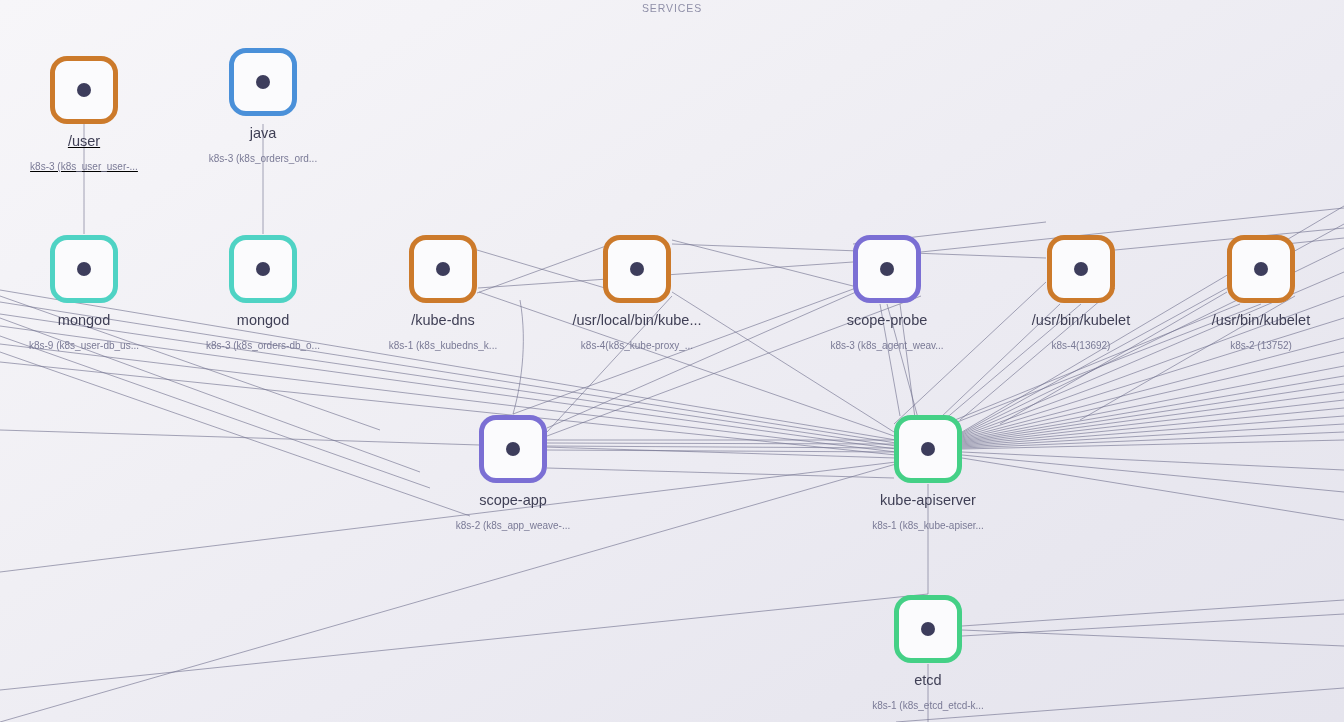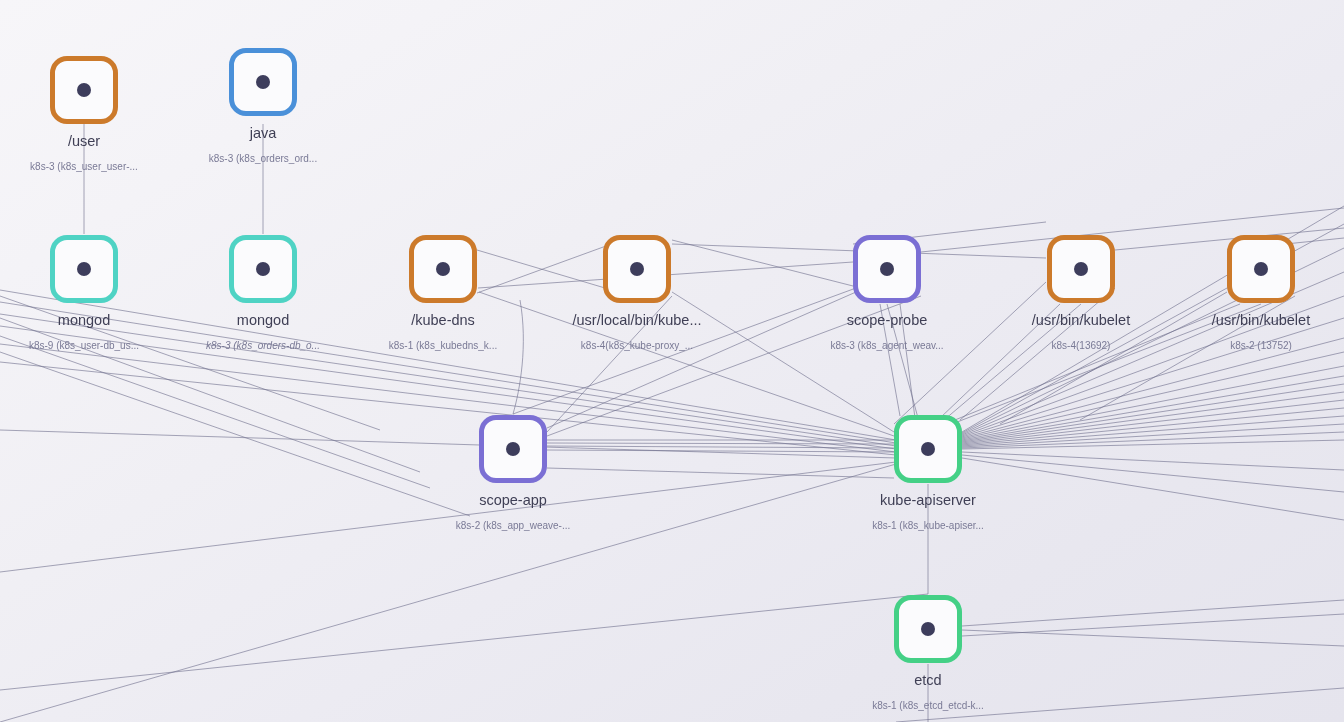--- a/index.html
+++ b/index.html
@@ -198,23 +198,24 @@
       <line x1="962" y1="630" x2="1344" y2="646" stroke="#6f6f8c"></line>
       <line x1="962" y1="626" x2="1344" y2="600" stroke="#6f6f8c"></line>
       <line x1="1344" y1="688" x2="896" y2="722" stroke="#6f6f8c"></line>
       <line x1="0" y1="318" x2="420" y2="472" stroke="#6f6f8c"></line>
       <line x1="0" y1="336" x2="430" y2="488" stroke="#6f6f8c"></line>
       <line x1="0" y1="352" x2="470" y2="516" stroke="#6f6f8c"></line>
       <line x1="0" y1="296" x2="380" y2="430" stroke="#6f6f8c"></line>
     </g>
   </svg>
 
+  <div class="topo-header">SERVICES</div>
 
   <div id="node-layer">
-      <div class="node" style="left: 84px; top: 56px;">
+      <div class="node" style="left: 84px; top: 56px; text-decoration: underline;">
         <div class="node-shape" style="border-color: rgb(204, 122, 43); background: rgb(251, 251, 253);">
           <div class="node-dot" style="background: rgb(61, 61, 92);"></div>
         </div>
         <div class="node-label" style="color: rgb(63, 63, 85);">/user</div>
         <div class="node-sublabel" style="color: rgb(122, 122, 150);">k8s-3 (k8s_user_user-...</div>
       </div>
       <div class="node" style="left: 263px; top: 48px;">
         <div class="node-shape" style="border-color: rgb(74, 144, 217); background: rgb(251, 251, 253);">
           <div class="node-dot" style="background: rgb(61, 61, 92);"></div>
         </div>
@@ -226,21 +227,21 @@
           <div class="node-dot" style="background: rgb(61, 61, 92);"></div>
         </div>
         <div class="node-label" style="color: rgb(63, 63, 85);">mongod</div>
         <div class="node-sublabel" style="color: rgb(122, 122, 150);">k8s-9 (k8s_user-db_us...</div>
       </div>
       <div class="node" style="left: 263px; top: 235px;">
         <div class="node-shape" style="border-color: rgb(79, 211, 196); background: rgb(251, 251, 253);">
           <div class="node-dot" style="background: rgb(61, 61, 92);"></div>
         </div>
         <div class="node-label" style="color: rgb(63, 63, 85);">mongod</div>
-        <div class="node-sublabel" style="color: rgb(122, 122, 150); font-style: italic;">k8s-3 (k8s_orders-db_o...</div>
+        <div class="node-sublabel" style="color: rgb(122, 122, 150);">k8s-3 (k8s_orders-db_o...</div>
       </div>
       <div class="node" style="left: 443px; top: 235px;">
         <div class="node-shape" style="border-color: rgb(204, 122, 43); background: rgb(251, 251, 253);">
           <div class="node-dot" style="background: rgb(61, 61, 92);"></div>
         </div>
         <div class="node-label" style="color: rgb(63, 63, 85);">/kube-dns</div>
         <div class="node-sublabel" style="color: rgb(122, 122, 150);">k8s-1 (k8s_kubedns_k...</div>
       </div>
       <div class="node wide" style="left: 637px; top: 235px;">
         <div class="node-shape" style="border-color: rgb(204, 122, 43); background: rgb(251, 251, 253);">

